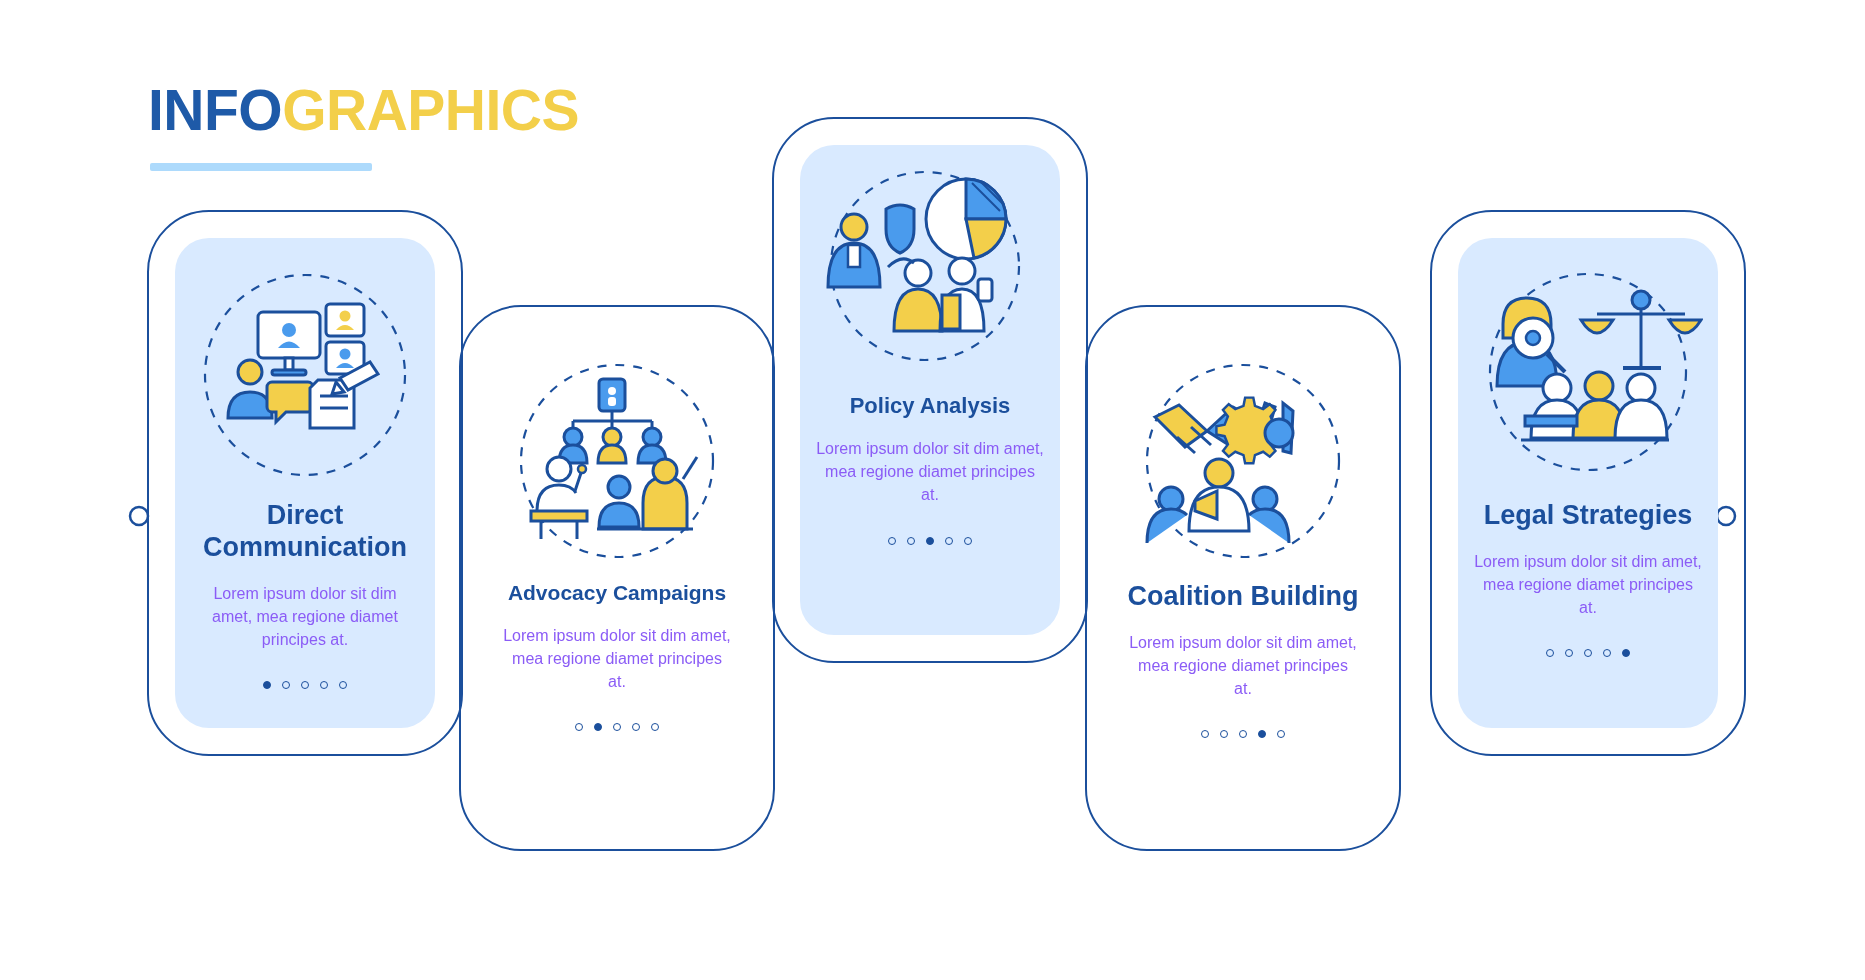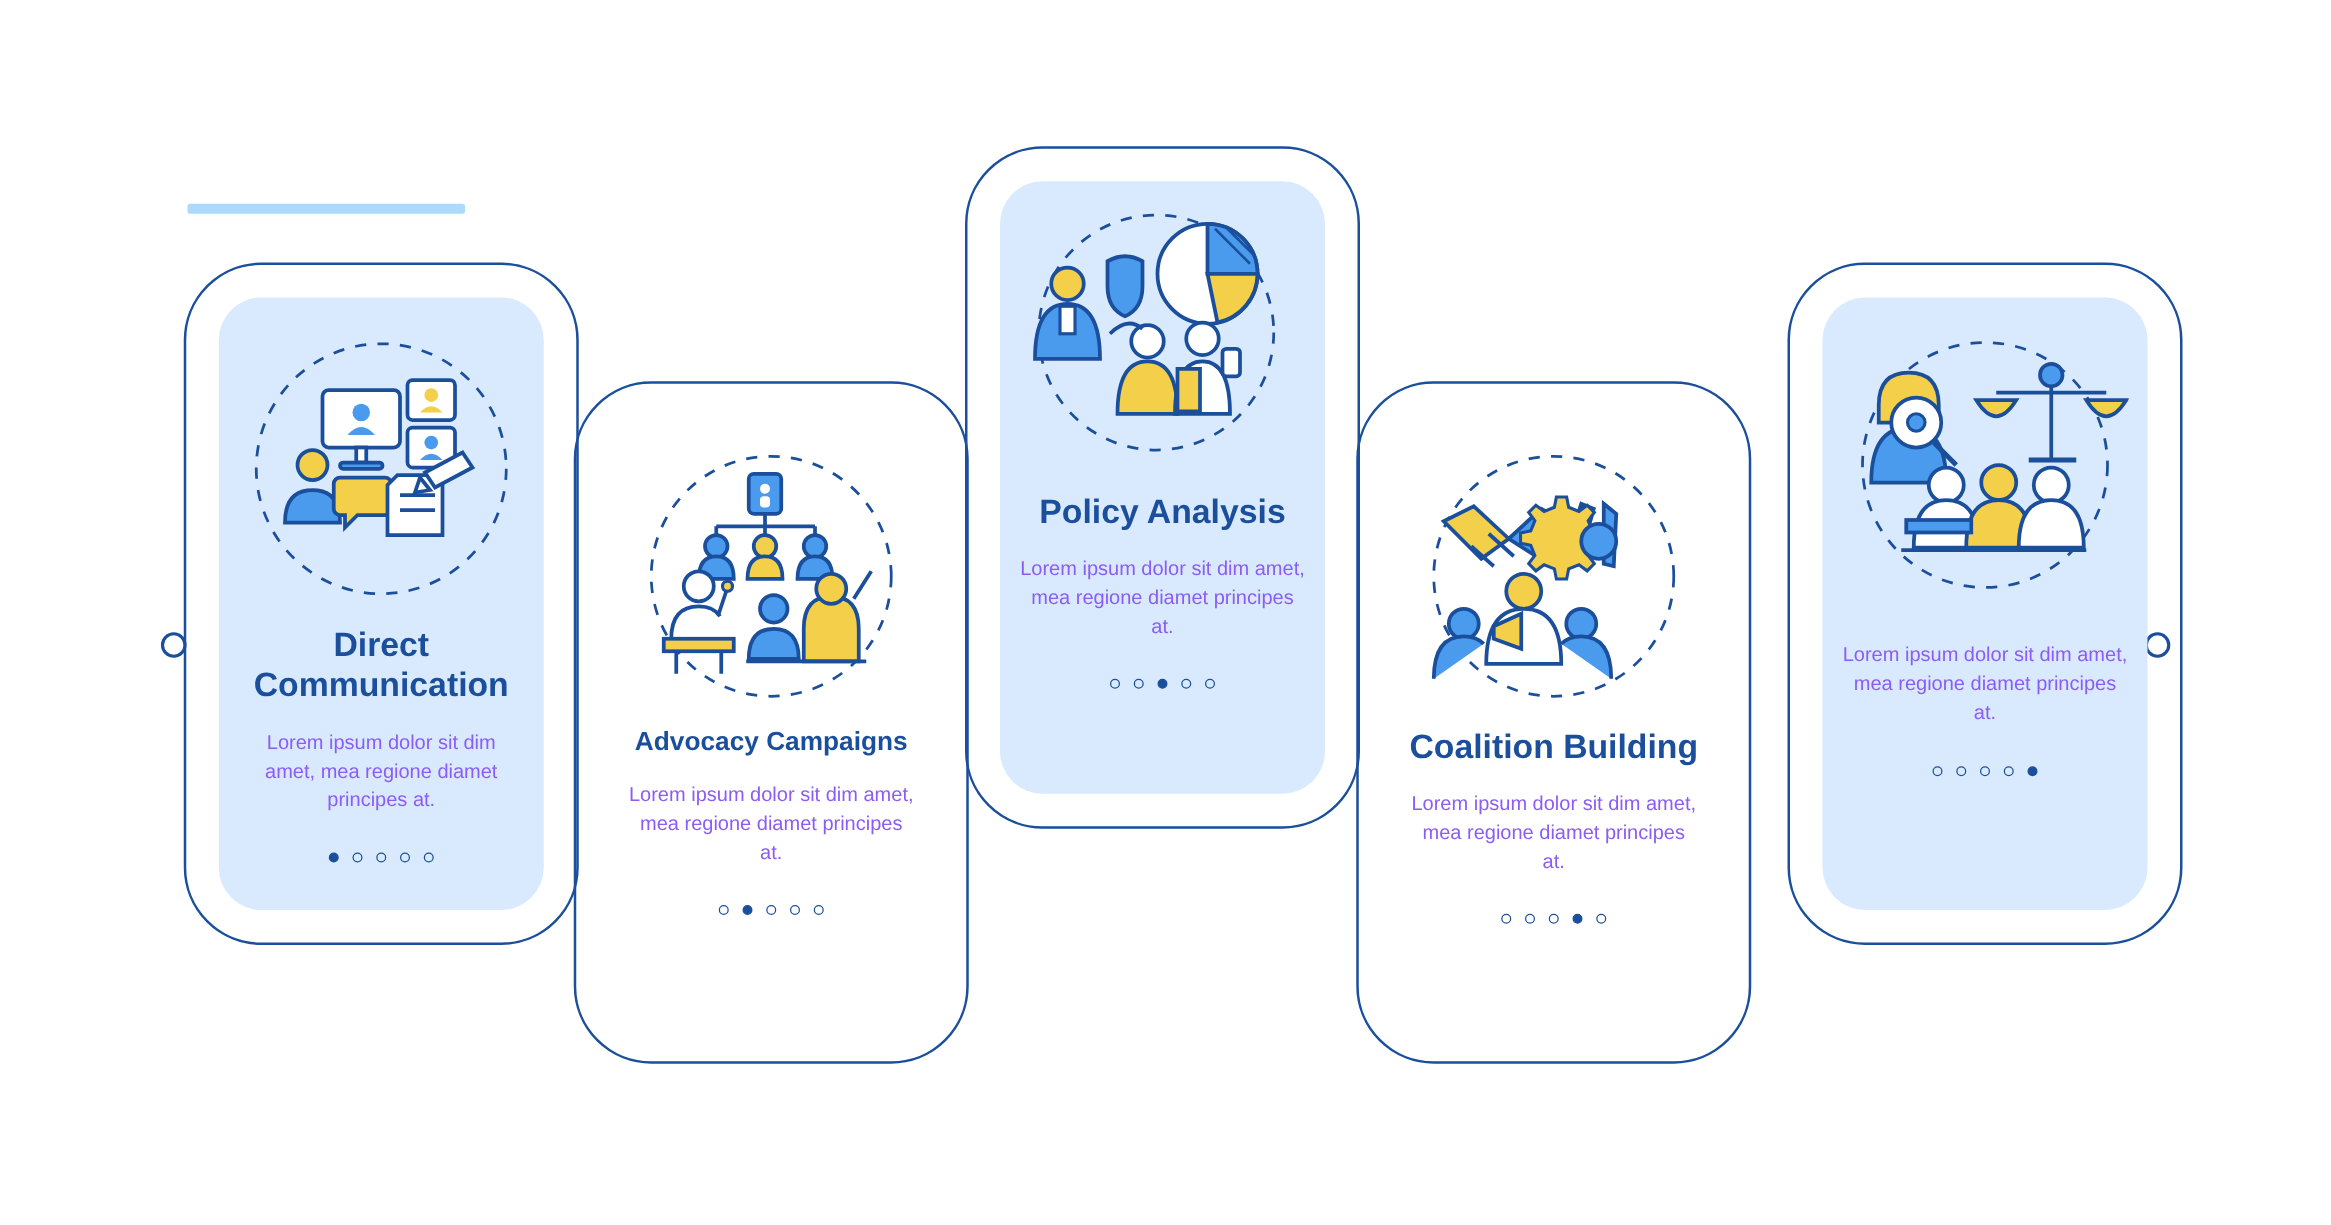--- a/index.html
+++ b/index.html
@@ -56,20 +56,25 @@
   }
   .dots{display:flex;gap:11px;align-items:center;justify-content:center;}
   .dot{width:8px;height:8px;border-radius:50%;box-sizing:border-box;border:1.6px solid #1b4f9c;}
   .dot.on{background:#1b4f9c;}
 </style>
 </head>
 <body>
 
 <div class="stage">
 
+  <div class="title-wrap">
+    <div class="title">
+      <span class="t1">INFO</span><span class="t2">GRAPHICS</span>
+    </div>
+  </div>
   <div class="title-rule"></div>
 
   <svg class="connector" width="1865" height="980">
     <path d="M139 516 L139 275 Q139 212 202 212 L1663 212 Q1726 212 1726 275 L1726 516" fill="none" stroke="#1b4f9c" stroke-width="2.5" opacity="0"></path>
     <circle cx="139" cy="516" r="9" fill="#ffffff" stroke="#1b4f9c" stroke-width="2.5"></circle>
     <circle cx="1726" cy="516" r="9" fill="#ffffff" stroke="#1b4f9c" stroke-width="2.5"></circle>
   </svg>
 
   <div class="card outlined" style="left:175px;top:238px;width:260px;height:490px;">
     <div class="outline"></div>
@@ -192,21 +197,21 @@
           <circle cx="98" cy="112" r="13" fill="#ffffff" stroke="#1b4f9c" stroke-width="3"></circle>
           <path d="M74 170 q0 -42 24 -42 q24 0 24 42z" fill="#f3cf4a" stroke="#1b4f9c" stroke-width="3"></path>
           <path d="M68 106 q14 -14 26 -4" fill="none" stroke="#1b4f9c" stroke-width="3"></path>
 
           <circle cx="142" cy="110" r="13" fill="#ffffff" stroke="#1b4f9c" stroke-width="3"></circle>
           <path d="M120 170 q0 -42 22 -42 q22 0 22 42z" fill="#ffffff" stroke="#1b4f9c" stroke-width="3"></path>
           <path d="M122 134 h18 v34 h-18z" fill="#f3cf4a" stroke="#1b4f9c" stroke-width="3"></path>
           <rect x="158" y="118" width="14" height="22" rx="3" fill="#ffffff" stroke="#1b4f9c" stroke-width="3"></rect>
         </svg>
       </div>
-      <div class="card-title" style="font-size:27px;margin-top:8px;width:230px;">Policy Analysis</div>
+      <div class="card-title" style="font-size:22px;margin-top:8px;width:230px;">Policy Analysis</div>
       <div class="card-body" style="font-size:16px;margin-top:18px;width:232px;">Lorem ipsum dolor sit dim amet, mea regione diamet principes at.</div>
       <div class="dots" style="margin-top:30px;">
         <span class="dot"></span>
         <span class="dot"></span>
         <span class="dot on"></span>
         <span class="dot"></span>
         <span class="dot"></span>
       </div>
     </div>
   </div>
@@ -276,20 +281,21 @@
           <circle cx="84" cy="128" r="14" fill="#ffffff" stroke="#1b4f9c" stroke-width="3"></circle>
           <path d="M58 178 q0 -38 26 -38 q26 0 26 38z" fill="#ffffff" stroke="#1b4f9c" stroke-width="3"></path>
           <circle cx="126" cy="126" r="14" fill="#f3cf4a" stroke="#1b4f9c" stroke-width="3"></circle>
           <path d="M100 178 q0 -38 26 -38 q26 0 26 38z" fill="#f3cf4a" stroke="#1b4f9c" stroke-width="3"></path>
           <circle cx="168" cy="128" r="14" fill="#ffffff" stroke="#1b4f9c" stroke-width="3"></circle>
           <path d="M142 178 q0 -38 26 -38 q26 0 26 38z" fill="#ffffff" stroke="#1b4f9c" stroke-width="3"></path>
           <rect x="52" y="156" width="52" height="10" fill="#4a9bed" stroke="#1b4f9c" stroke-width="3"></rect>
           <line x1="48" y1="180" x2="196" y2="180" stroke="#1b4f9c" stroke-width="3"></line>
         </svg>
       </div>
+      <div class="card-title" style="font-size:27px;margin-top:6px;width:230px;">Legal Strategies</div>
       <div class="card-body" style="font-size:16px;margin-top:18px;width:232px;">Lorem ipsum dolor sit dim amet, mea regione diamet principes at.</div>
       <div class="dots" style="margin-top:30px;">
         <span class="dot"></span>
         <span class="dot"></span>
         <span class="dot"></span>
         <span class="dot"></span>
         <span class="dot on"></span>
       </div>
     </div>
   </div>

